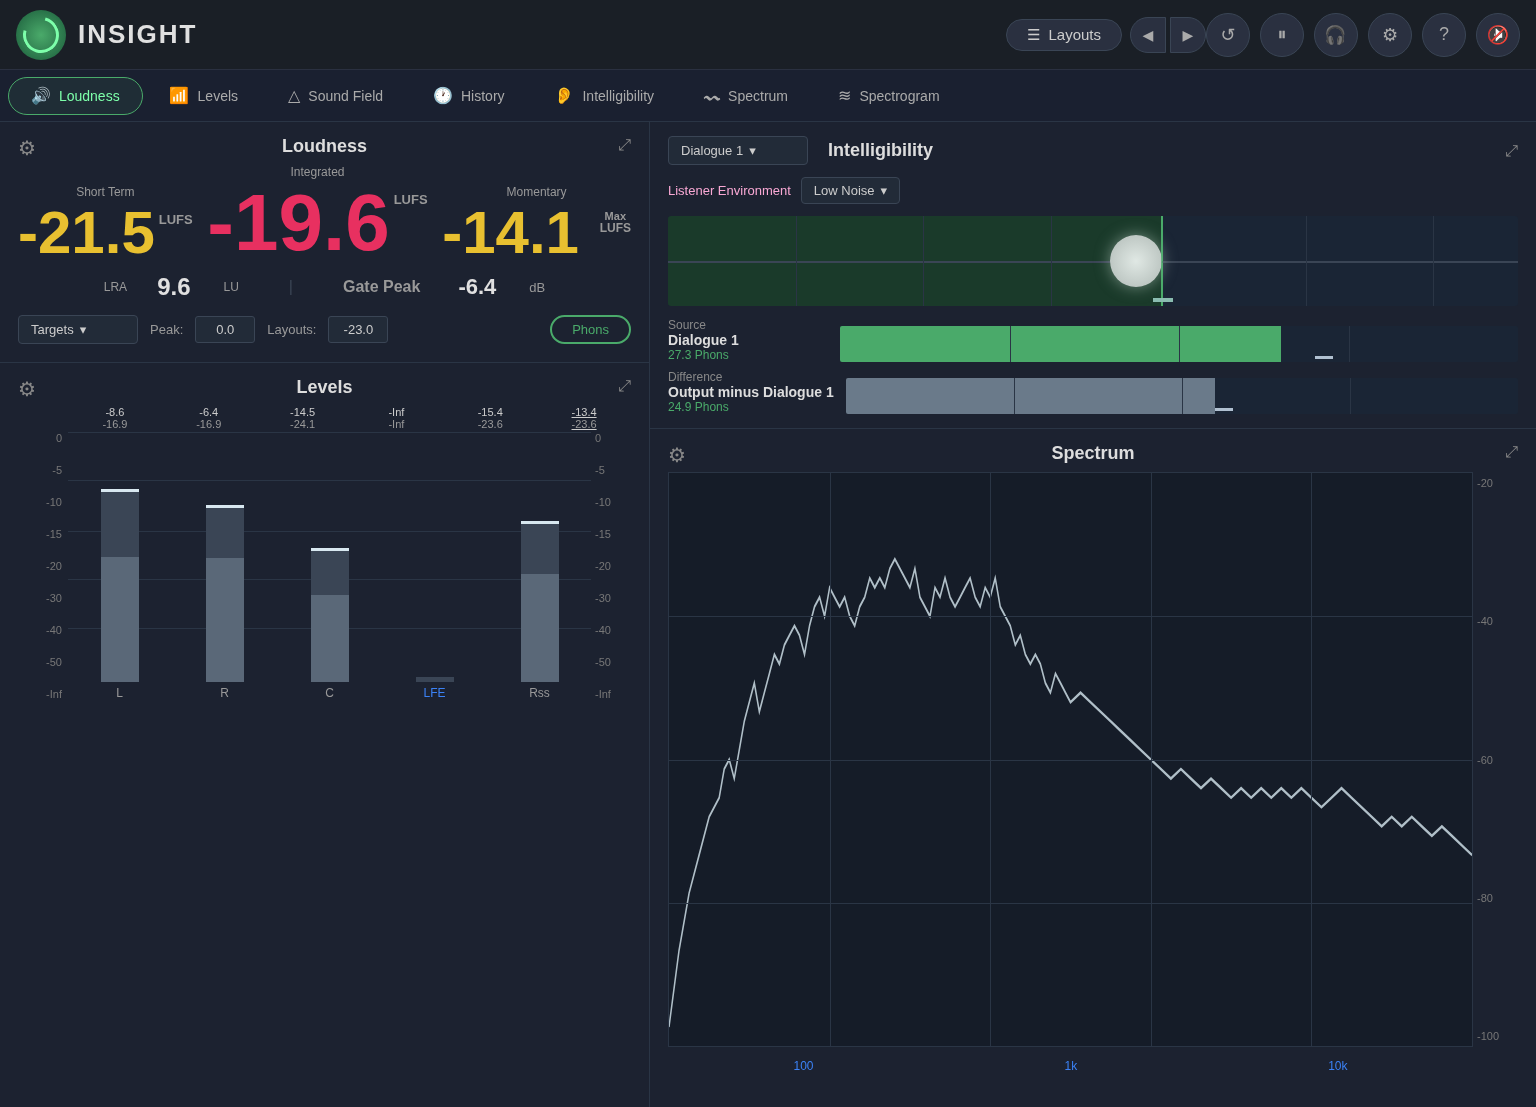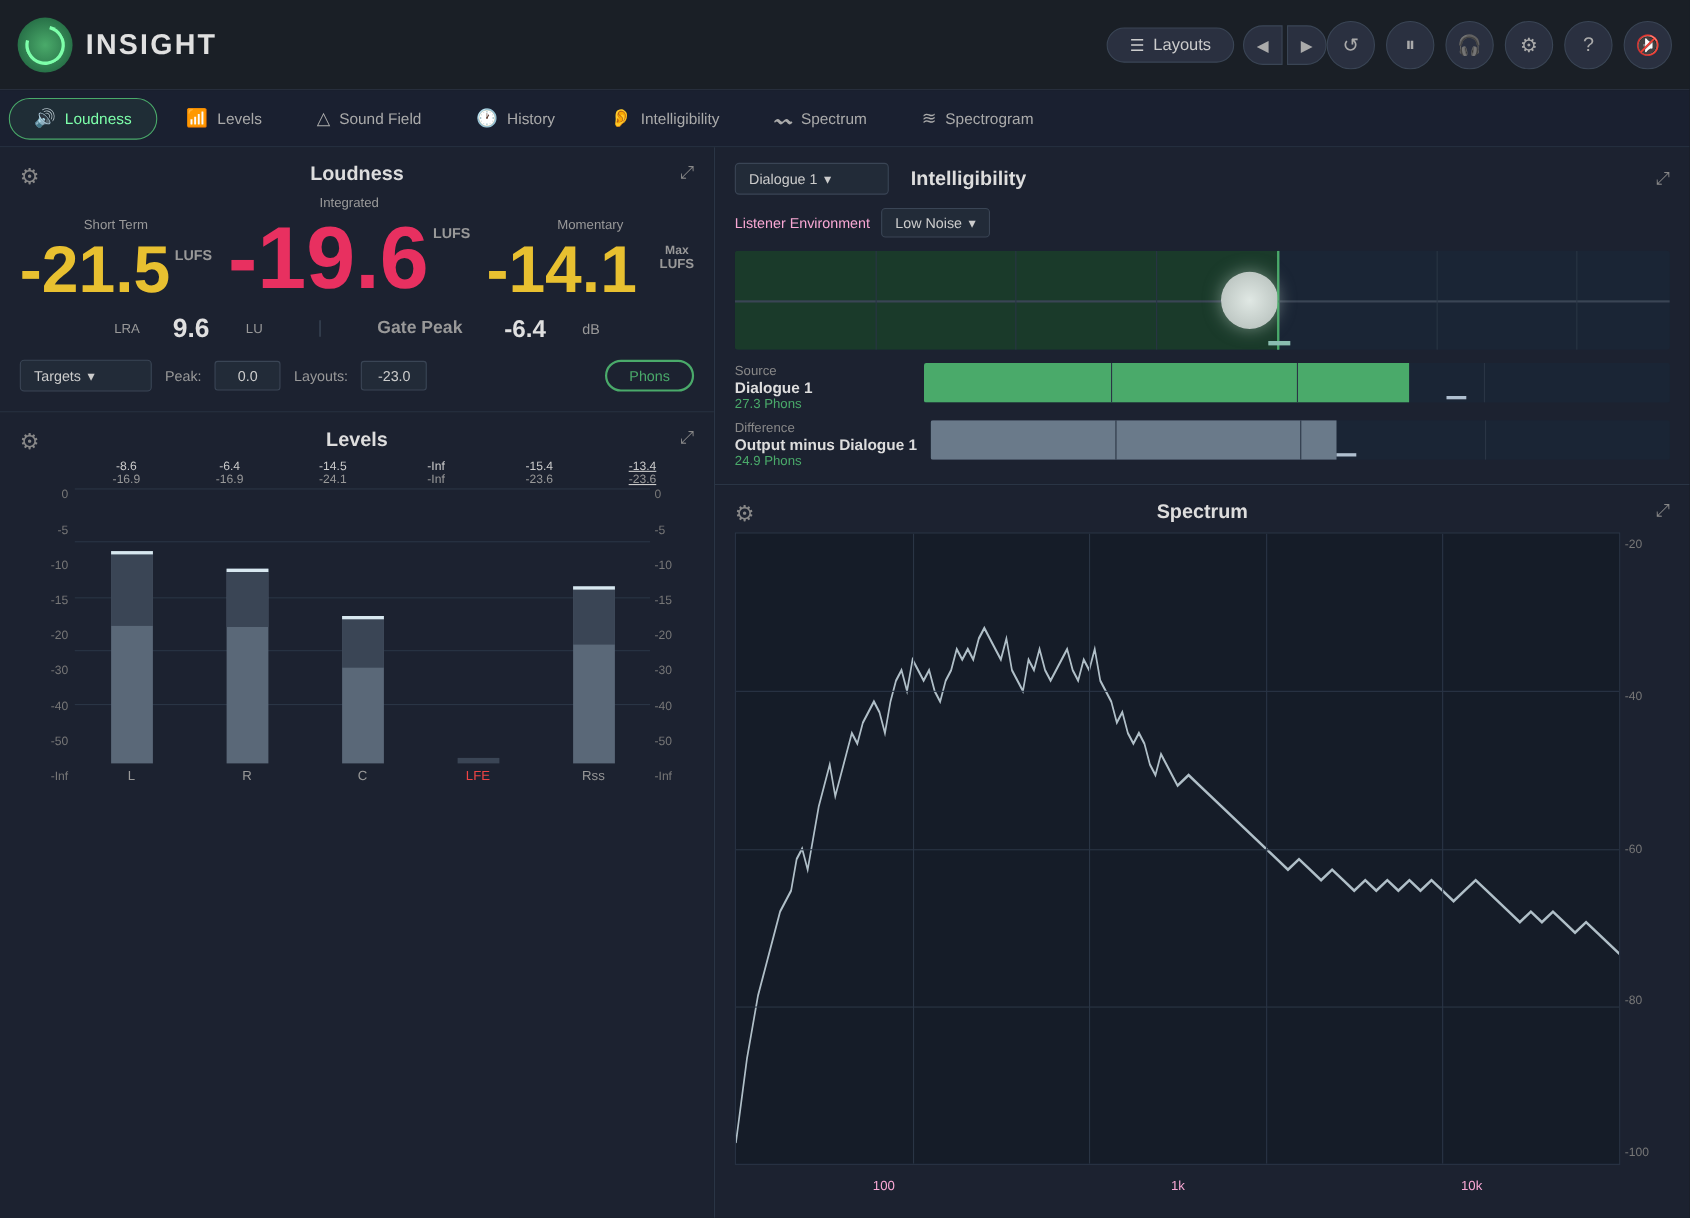--- a/index.html
+++ b/index.html
@@ -11,21 +11,21 @@
       height: 1107px;
       overflow: hidden;
     }
 
     
     .header {
       background: #1a1f26;
       display: flex;
       align-items: center;
       padding: 0 16px;
-      height: 82px;
+      height: 70px;
       border-bottom: 1px solid #2a3040;
     }
     .logo-circle {
       width: 50px; height: 50px;
       background: radial-gradient(circle, #4aaa6a, #1a5a3a);
       border-radius: 50%;
       display: flex; align-items: center; justify-content: center;
       margin-right: 12px;
       flex-shrink: 0;
     }
@@ -231,21 +231,21 @@
       position: absolute; width: 52px; height: 52px; border-radius: 50%;
       background: radial-gradient(circle, #e0e8e4, #b0bab6);
       left: 55%; top: 50%; transform: translate(-50%, -50%);
       box-shadow: 0 0 15px rgba(200,220,210,0.5);
     }
     .intel-line-v {
       position: absolute; width: 2px; background: #4aaa6a;
       top: 0; bottom: 0; left: 58%;
     }
     .source-rows { display: flex; flex-direction: column; gap: 8px; }
-    .source-row { display: flex; align-items: flex-start; gap: 12px; }
+    .source-row { display: flex; align-items: flex-end; gap: 12px; }
     .source-info { min-width: 160px; }
     .source-type { font-size: 12px; color: #888; }
     .source-name { font-size: 14px; color: #ddd; font-weight: bold; }
     .source-phons { font-size: 12px; color: #4aaa6a; }
     .source-bar-container {
       flex: 1; height: 36px; background: #1a2535;
       position: relative; overflow: hidden; border-radius: 2px;
     }
     .source-bar-fill {
       height: 100%; background: #4aaa6a;
@@ -463,21 +463,21 @@
           <div style="flex:1;height:100%;display:flex;flex-direction:column;align-items:center;justify-content:flex-end;">
             <div style="width:38px;height:50%;background:#5a6878;position:relative;">
               <div style="position:absolute;top:0;left:0;right:0;height:35%;background:#3a4555;"></div>
               <div style="position:absolute;top:0;left:0;right:0;height:3px;background:#d8e8f0;"></div>
             </div>
             <span style="font-size:12px;color:#999;margin-top:4px;">C</span>
           </div>
 
           <div style="flex:1;height:100%;display:flex;flex-direction:column;align-items:center;justify-content:flex-end;">
             <div style="width:38px;height:2%;background:#3a4555;position:relative;"></div>
-            <span style="font-size:12px;color:#ef4444;margin-top:4px;">LFE</span>
+            <span style="font-size:12px;color:#3b82f6;margin-top:4px;">LFE</span>
           </div>
 
 
           <div style="flex:1;height:100%;display:flex;flex-direction:column;align-items:center;justify-content:flex-end;">
             <div style="width:38px;height:60%;background:#5a6878;position:relative;">
               <div style="position:absolute;top:0;left:0;right:0;height:33%;background:#3a4555;"></div>
               <div style="position:absolute;top:0;left:0;right:0;height:3px;background:#d8e8f0;"></div>
             </div>
             <span style="font-size:12px;color:#999;margin-top:4px;">Rss</span>
           </div>
@@ -605,21 +605,21 @@
           <div style="position:absolute;top:0;bottom:0;width:1px;background:#2a3545;left:80%;"></div>
           
           
           <svg width="100%" height="100%" viewBox="0 0 800 300" preserveAspectRatio="none">
             <polyline points="
               0,290 10,250 20,220 30,200 40,180 50,170 55,155 60,150 65,160 70,145 75,130 80,120 85,110 90,125 95,115 100,105 105,95 110,100 115,90 120,85 125,80 130,85 135,95 140,80 145,70 150,65 155,75 160,60 165,65 170,70 175,65 180,75 185,80 190,70 195,65 200,55 205,60 210,55 215,60 220,50 225,45 230,50 235,55 240,60 245,50 250,65 255,70 260,75 265,60 270,65 275,55 280,65 285,70 290,65 295,60 300,55 305,65 310,70 315,60 320,65 325,55 330,70 335,75 340,80 345,90 350,85 355,95 360,100 365,95 370,100 375,110 380,115 385,105 390,110 395,115 400,120 410,115 420,120 430,125 440,130 450,135 460,140 470,145 480,150 490,155 500,160 510,155 520,160 530,165 540,160 550,165 560,170 570,165 580,170 590,165 600,170 610,165 620,170 630,165 640,170 650,175 660,170 670,165 680,170 690,175 700,180 710,185 720,180 730,185 740,180 750,185 760,190 770,185 780,190 790,195 800,200
             " fill="none" stroke="#b0bfc8" stroke-width="1.5"></polyline>
           </svg>
         </div>
 
-        <div style="position:absolute;bottom:4px;left:0;right:45px;display:flex;justify-content:space-around;font-size:12px;color:#f9a8d4;">
+        <div style="position:absolute;bottom:4px;left:0;right:45px;display:flex;justify-content:space-around;font-size:12px;color:#3b82f6;">
           <span>100</span>
           <span>1k</span>
           <span>10k</span>
         </div>
       </div>
     </div>
 
   </div>
 </div>
 

